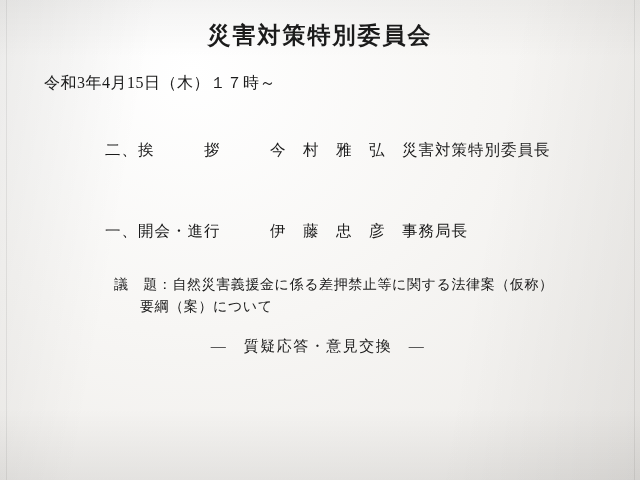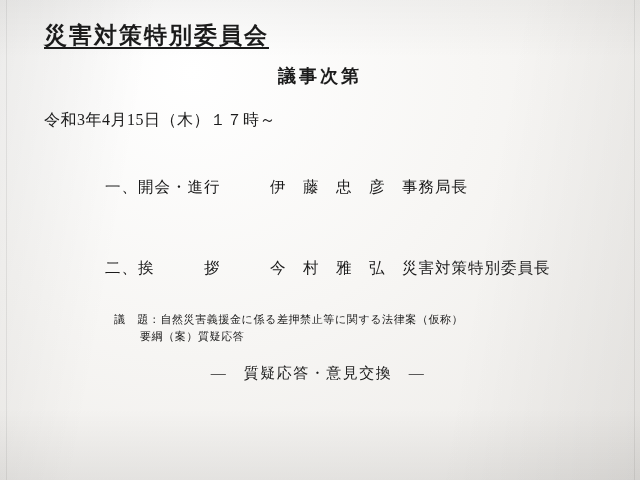--- a/index.html
+++ b/index.html
@@ -45,24 +45,24 @@
   .edge-left { left: 6px; }
   .edge-right { right: 5px; }
 
   .doc-body {
     position: relative;
     z-index: 2;
     padding: 14px 44px 0 44px;
   }
 
   .title {
+    text-align: center;
     font-size: 23px;
     letter-spacing: 2px;
     font-weight: 700;
-    text-decoration: underline;
     text-underline-offset: 4px;
     margin: 6px 0 0 0;
   }
   .subtitle {
     text-align: center;
     font-size: 18px;
     letter-spacing: 3px;
     font-weight: 700;
     margin: 13px 0 0 0;
   }
@@ -85,21 +85,21 @@
     letter-spacing: 1px;
     white-space: pre;
   }
   .item .num {
     display: inline-block;
   }
   .sub-item {
     margin-top: -10px;
     margin-bottom: 18px;
     padding-left: 48px;
-    font-size: 11px;
+    font-size: 14px;
     line-height: 1.6;
     letter-spacing: 0.6px;
   }
   .sub-item .cont {
     display: block;
     padding-left: 26px;
   }
   .center-note {
     text-align: center;
     font-size: 15px;
@@ -111,39 +111,38 @@
 </head>
 <body>
 
 <div class="sheet">
   <div class="edge-left"></div>
   <div class="edge-right"></div>
 
   <div class="doc-body">
 
     <div class="title">災害対策特別委員会</div>
-    <div class="subtitle">議事次第</div>
 
     <div class="meta">
       <div>令和3年4月15日（木）１７時～</div>
     </div>
 
     <div class="agenda">
 
       <div class="item">
-        <span class="num">一、</span><span>開会・進行</span><span>　　　</span><span>伊　藤　忠　彦</span><span>　事務局長</span>
+        <span class="num">二、</span><span>挨　　　拶</span><span>　　　</span><span>今　村　雅　弘</span><span>　災害対策特別委員長</span>
       </div>
 
       <div class="item">
-        <span class="num">二、</span><span>挨　　　拶</span><span>　　　</span><span>今　村　雅　弘</span><span>　災害対策特別委員長</span>
+        <span class="num">一、</span><span>開会・進行</span><span>　　　</span><span>伊　藤　忠　彦</span><span>　事務局長</span>
       </div>
 
 
       <div class="sub-item">
         <span>議　題：</span><span>自然災害義援金に係る差押禁止等に関する法律案（仮称）</span>
-        <span class="cont">要綱（案）質疑応答</span>
+        <span class="cont">要綱（案）について</span>
       </div>
 
       <div class="center-note">―　質疑応答・意見交換　―</div>
 
     </div>
   </div>
 </div>
 
 </body></html>

